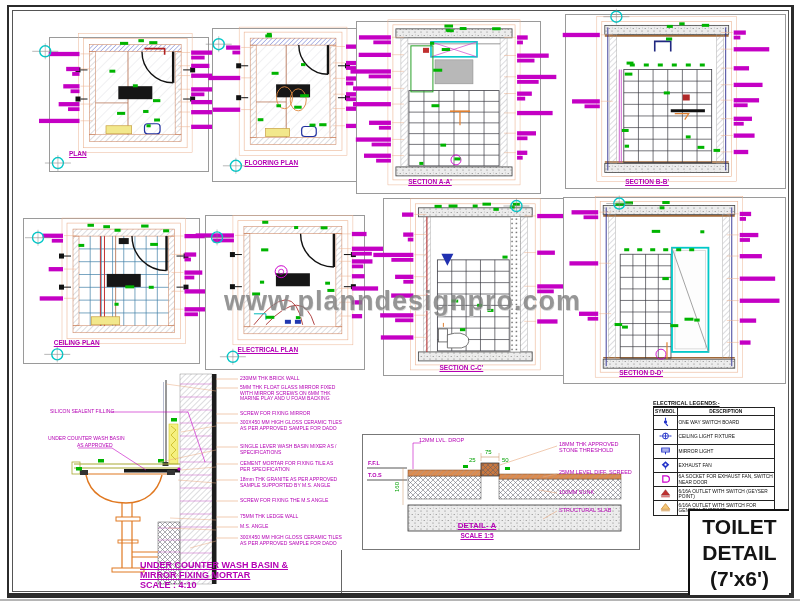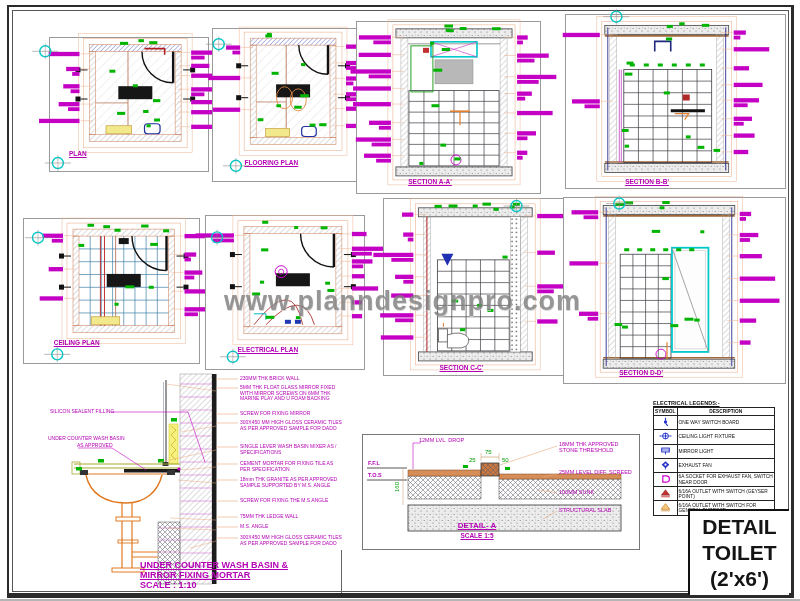--- a/index.html
+++ b/index.html
@@ -954,21 +954,21 @@
       <div class="note" style="top: 72px;">SINGLE LEVER WASH BASIN MIXER AS / SPECIFICATIONS</div>
       <div class="note" style="top: 89px;">CEMENT MORTAR FOR FIXING TILE AS PER SPECIFICATION</div>
       <div class="note" style="top: 105px;">18mm THK GRANITE AS PER APPROVED SAMPLE SUPPORTED BY M.S. ANGLE</div>
       <div class="note" style="top: 126px;">SCREW FOR FIXING THE M.S ANGLE</div>
       <div class="note" style="top: 142px;">75MM THK LEDGE WALL</div>
       <div class="note" style="top: 152px;">M.S. ANGLE</div>
       <div class="note" style="top: 163px;">300X450 MM HIGH GLOSS CERAMIC TILES AS PER APPROVED SAMPLE FOR DADO</div>
     </div>
   <div class="wash-title" style="top:188px;">UNDER COUNTER WASH BASIN &amp;</div>
   <div class="wash-title" style="top:198px;">MIRROR FIXING MORTAR</div>
-  <div class="wash-title noline" style="top:208px;">SCALE : 1:10</div>
+  <div class="wash-title noline" style="top:208px;">SCALE : 4:10</div>
 </div>
 
 <div class="detaila">
   <svg id="da-svg" width="276" height="114">
       <defs>
         <pattern id="ah" width="4" height="4" patternUnits="userSpaceOnUse" patternTransform="rotate(45)">
           <path d="M0 0 L0 4" stroke="#9a9aa2" stroke-width="0.7"></path>
         </pattern>
         <pattern id="ahb" width="3.2" height="3.2" patternUnits="userSpaceOnUse" patternTransform="rotate(45)">
           <path d="M0 0 L0 3.2" stroke="#4a58c4" stroke-width="0.8"></path>
@@ -1092,18 +1092,18 @@
               <polygon points="6,1.4 10,6.6 2,6.6" fill="#f5c878" stroke="#d09040" stroke-width="0.8"></polygon>
               <line x1="2" y1="8" x2="10" y2="8" stroke="#d09040" stroke-width="0.8"></line>
             </svg></td>
           <td>6/16A OUTLET WITH SWITCH FOR GENERAL PURPOSE</td>
         </tr>
       </tbody>
   </table>
 </div>
 
 <div class="titleblock">
+  <div>TOILET</div>
   <div>DETAIL</div>
-  <div>TOILET</div>
-  <div>(2'x6')</div>
+  <div>(7'x6')</div>
 </div>
 
 <div class="divline-v"></div>
 
 </body></html>

